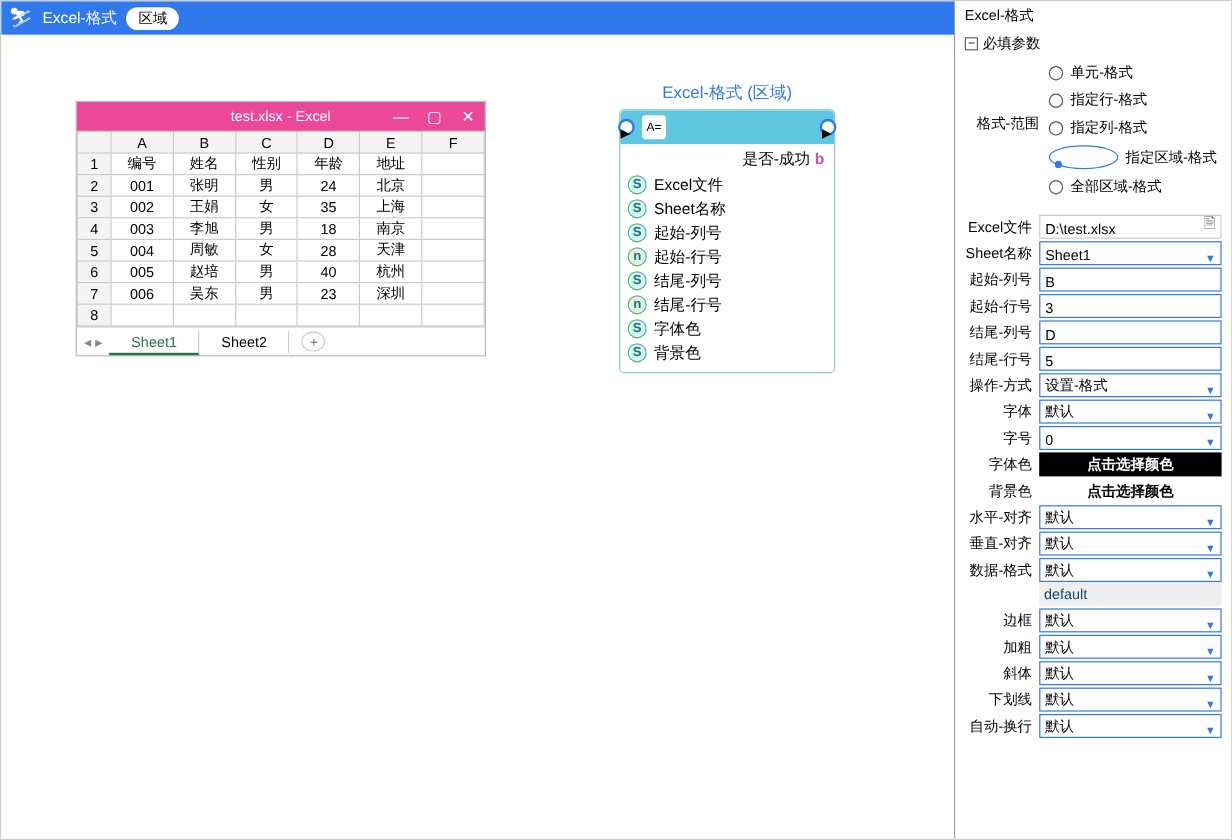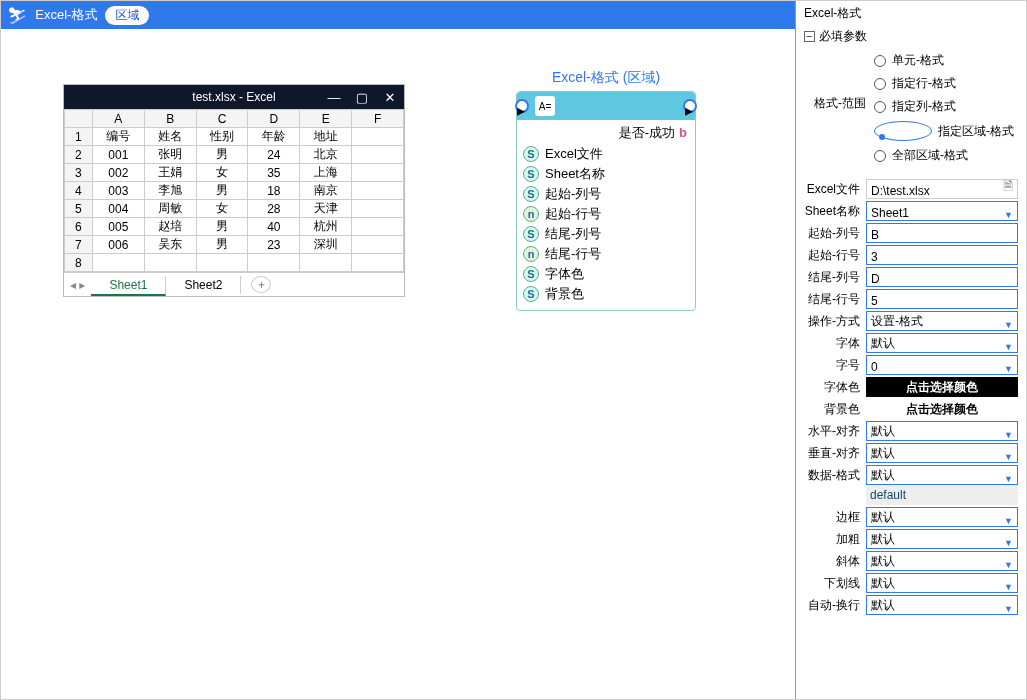--- a/index.html
+++ b/index.html
@@ -2,26 +2,26 @@
 <html><head>
 <meta charset="utf-8">
 <style>
 * { box-sizing: border-box; margin: 0; padding: 0; font-family: "Microsoft YaHei", sans-serif; }
 body { width: 1027px; height: 700px; display: flex; background: #fff; border: 1px solid #ccc; }
 
 
 .main { flex: 1; display: flex; flex-direction: column; border-right: 1px solid #999; }
 .topbar { height: 28px; background: #3079ed; display: flex; align-items: center; padding: 0 6px; gap: 8px; }
 .topbar-title { color: #fff; font-size: 13px; display: flex; align-items: center; gap: 4px; }
-.topbar-badge { background: #fff; color: #1d4ed8; border-radius: 10px; padding: 1px 10px; font-size: 12px; }
+.topbar-badge { background: #fff; color: #000000; border-radius: 10px; padding: 1px 10px; font-size: 12px; }
 .workspace { flex: 1; position: relative; background: #fff; }
 
 
 .excel-win { position: absolute; left: 62px; top: 55px; width: 342px; background: #fff; border: 1px solid #bbb; }
-.excel-title { height: 24px; background: #0f172a; color: #fff; display: flex; align-items: center; justify-content: center; font-size: 12px; position: relative; }
+.excel-title { height: 24px; background: #ec4899; color: #fff; display: flex; align-items: center; justify-content: center; font-size: 12px; position: relative; }
 .excel-controls { position: absolute; right: 0; top: 0; height: 100%; display: flex; }
 .excel-ctrl { width: 28px; display:flex; align-items:center; justify-content:center; color:#fff; font-size:13px; }
 table.exl { border-collapse: collapse; width: 100%; font-size: 12px; }
 table.exl th, table.exl td { border: 1px solid #ccc; height: 18px; text-align: center; }
 table.exl th { background: #f4f4f4; font-weight: normal; width: 52px; }
 table.exl th.rowh { width: 28px; background:#f4f4f4; }
 .sheet-tabs { display:flex; align-items:center; height:24px; border-top:1px solid #ccc; font-size:12px; }
 .sheet-tab { padding: 2px 18px; border-right:1px solid #ccc; }
 .sheet-tab.active { color:#217346; border-bottom:2px solid #217346; }
 .sheet-arrows { display:flex; padding:0 6px; gap:4px; color:#888; }

